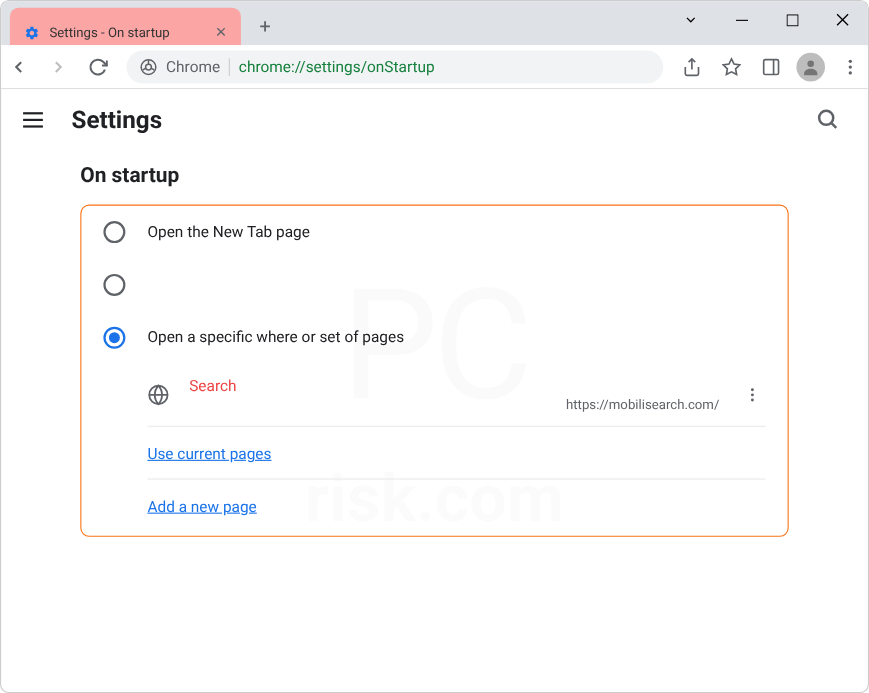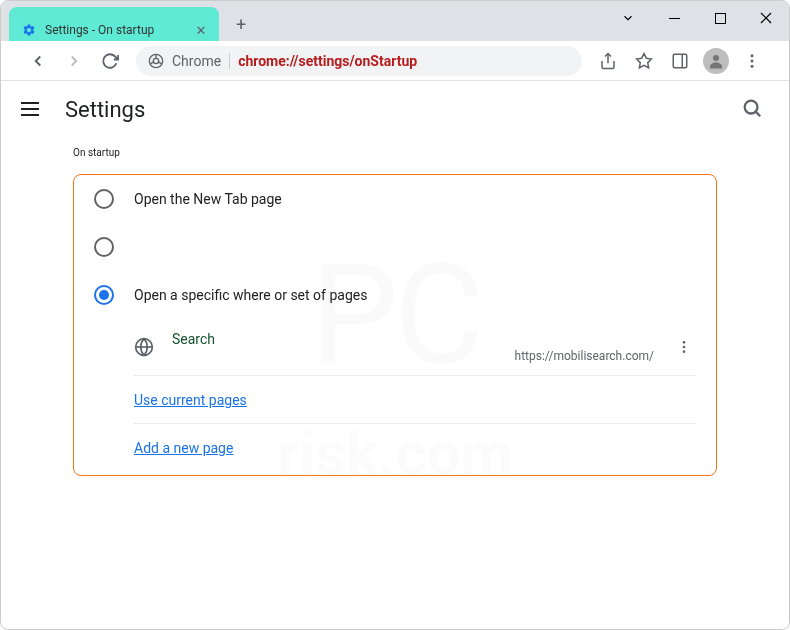--- a/index.html
+++ b/index.html
@@ -46,21 +46,21 @@
       height: 40px;
       display: flex;
       align-items: flex-start;
       background: #dee1e6;
       position: relative;
       padding-top: 6px;
     }
     .tab {
       display: flex;
       align-items: center;
-      background: #5eead4;
+      background: #fca5a5;
       height: 34px;
       border-radius: 8px 8px 0 0;
       padding: 12px 10px 0 12px;
       margin-left: 8px;
       gap: 8px;
       min-width: 210px;
       font-size: 12px;
       color: #333;
       position: relative;
     }
@@ -116,21 +116,21 @@
       align-items: center;
       justify-content: center;
       cursor: pointer;
       color: #000;
     }
     
     .toolbar {
       height: 40px;
       display: flex;
       align-items: center;
-      padding: 0 21px;
+      padding: 0 0;
       gap: 4px;
       background: #fff;
       border-bottom: 1px solid #e0e0e0;
     }
     .nav-btn {
       width: 32px;
       height: 32px;
       display: flex;
       align-items: center;
       justify-content: center;
@@ -162,22 +162,21 @@
       align-items: center;
       justify-content: center;
     }
     .omnibox-prefix {
       color: #5f6368;
       padding-right: 8px;
       border-right: 1px solid #ccc;
     }
     .omnibox-url {
       flex: 1;
-      color: #b91c1c;
-      font-weight: bold;
+      color: #15803d;
     }
     .toolbar-icon {
       width: 32px;
       height: 32px;
       display: flex;
       align-items: center;
       justify-content: center;
       cursor: pointer;
       color: #5f6368;
       border-radius: 50%;
@@ -212,41 +211,41 @@
     }
     .hamburger span {
       display: block;
       height: 2px;
       background: #202124;
       width: 18px;
     }
     .settings-title {
       font-size: 22px;
       color: #202124;
-      font-weight: 400;
+      font-weight: 700;
     }
     .search-settings {
       position: absolute;
       right: 24px;
       width: 24px;
       height: 24px;
       cursor: pointer;
       color: #5f6368;
     }
     
     .content {
       padding: 10px 72px 20px 72px;
       position: relative;
       z-index: 1;
     }
     .section-title {
-      font-size: 10px;
+      font-size: 19px;
       color: #202124;
       margin-bottom: 16px;
-      font-weight: 400;
+      font-weight: 700;
     }
     .card {
       border: 1px solid #f97316;
       border-radius: 8px;
       background: rgba(255,255,255,0.5);
     }
     .radio-option {
       display: flex;
       align-items: center;
       padding: 14px 20px;
@@ -291,21 +290,21 @@
     .globe-icon {
       width: 20px;
       height: 20px;
       color: #5f6368;
     }
     .page-info {
       flex: 1;
     }
     .page-name {
       font-size: 14px;
-      color: #14532d;
+      color: #ef4444;
     }
     .page-url {
       font-size: 12px;
       color: #5f6368;
       margin-top: 2px;
       text-align: right;
     }
     .page-menu {
       width: 24px;
       height: 24px;

